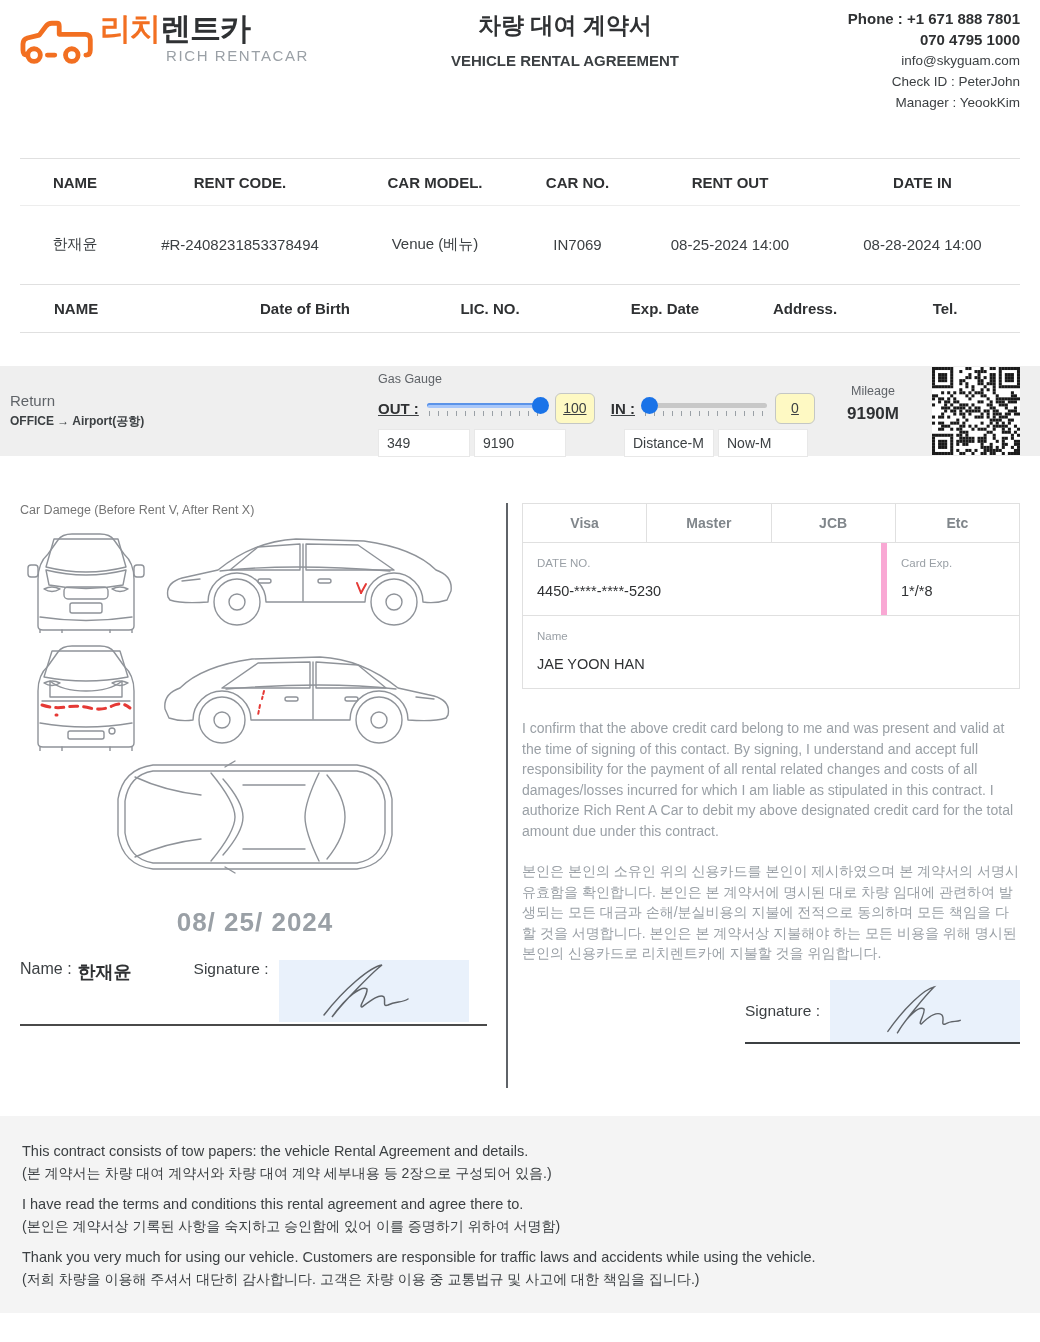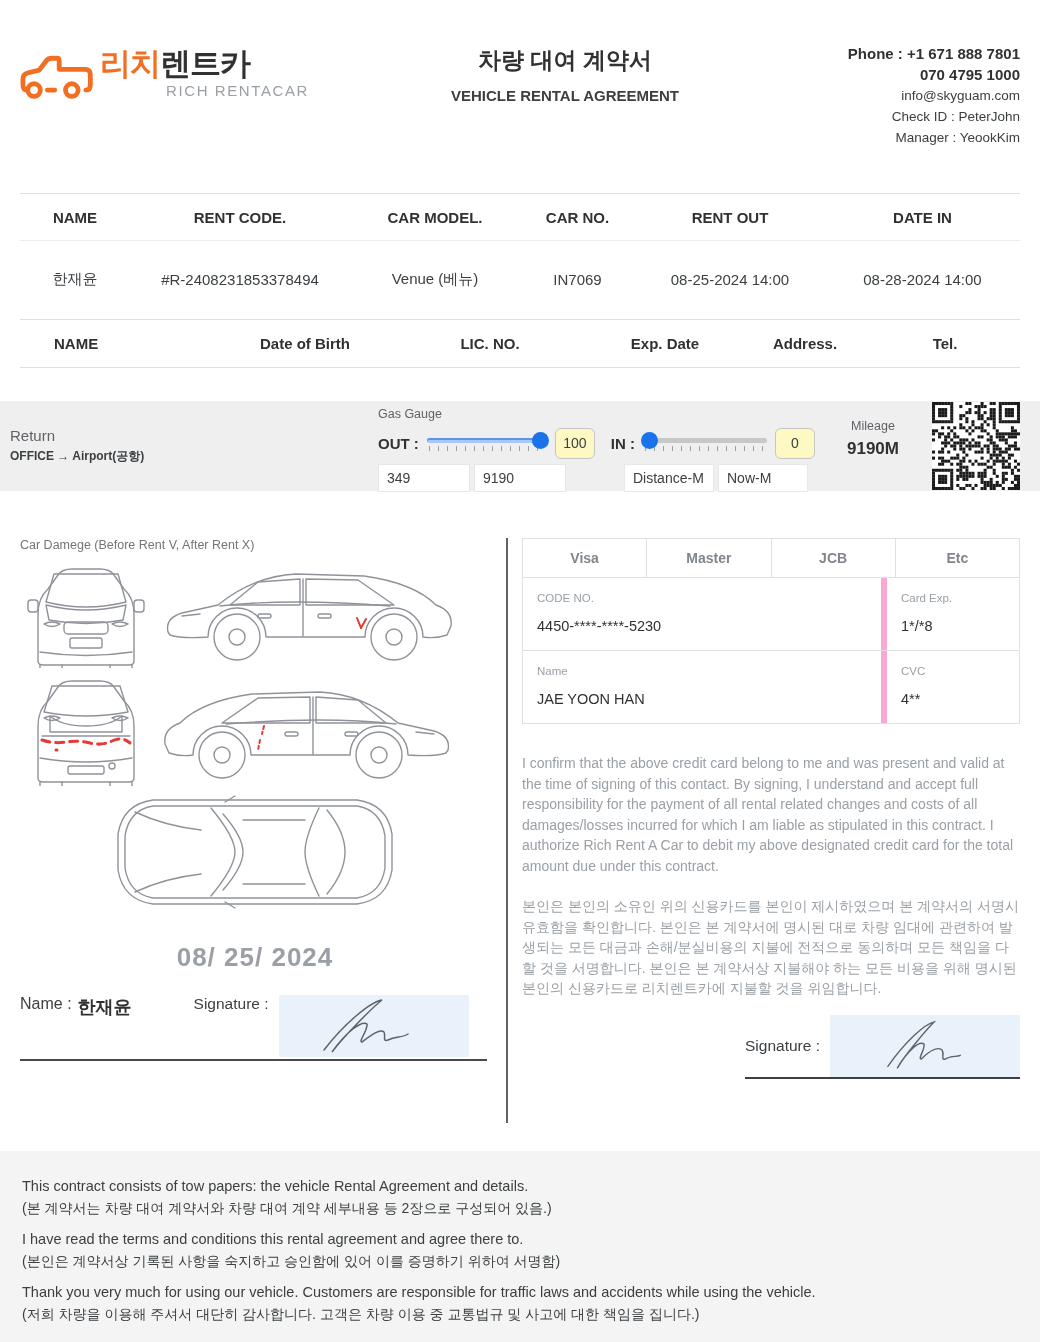--- a/index.html
+++ b/index.html
@@ -1,20 +1,20 @@
 <!DOCTYPE html>
 <html><head>
 <meta charset="utf-8">
 <style>
   * { margin:0; padding:0; box-sizing:border-box; }
   html,body { width:1040px; background:#ffffff; font-family:"Liberation Sans", sans-serif; color:#3c4043; }
   body { height:1342px; position:relative; overflow:hidden; }
 
   
-  .header { display:flex; align-items:flex-start; padding:8px 20px 0 20px; height:128px;margin-top:35px; }
+  .header { display:flex; align-items:flex-start; padding:8px 20px 0 20px; height:128px; }
   .logo { width:320px; display:flex; align-items:flex-start; gap:6px; padding-top:4px; }
   .logo-icon { flex:0 0 auto; }
   .logo-text .kr { font-size:31px; font-weight:bold; line-height:34px; letter-spacing:-1px; }
   .logo-text .kr .orange { color:#f26f21; }
   .logo-text .kr .dark { color:#2f3133; }
   .logo-text .sub { font-size:15px; color:#9aa0a6; letter-spacing:1.6px; margin-left:66px; margin-top:1px; }
   .title-block { flex:1; text-align:center; padding-top:2px; }
   .title-kr { font-size:23px; font-weight:bold; color:#2f3133; }
   .title-en { font-size:15px; font-weight:bold; color:#3c4043; margin-top:11px; }
   .contact { width:230px; text-align:right; line-height:21px; }
@@ -33,21 +33,21 @@
   #driver-table td { height:34px; }
   #driver-table th:first-child { text-align:left; padding-left:34px; }
 
   
   .band { width:1040px; height:90px; background:#efefef; display:flex; align-items:stretch; margin-top:0; }
   .band-return { width:378px; padding:26px 0 0 10px; }
   .band-return .lbl { font-size:15px; color:#5f6368; }
   .band-return .val { font-size:12px; font-weight:bold; color:#3c4043; margin-top:4px; }
   .gauge-wrap { width:440px; padding-top:6px; }
   .gauge-label { font-size:12.5px; color:#5f6368; }
-  .gauge-rows { display:flex; gap:16px; }
+  .gauge-rows { display:flex; gap:16px;text-decoration:underline; }
   .gauge-col { }
   .slider-row { display:flex; align-items:center; gap:8px; margin-top:6px; height:32px; }
   .slider-name { font-size:15px; font-weight:bold; color:#2f3133; }
   .slider { position:relative; height:14px; }
   .slider .track { position:absolute; top:2px; left:0; right:0; height:5px; border-radius:3px; }
   .slider .ticks { position:absolute; top:10px; left:2px; right:2px; height:5px;
       background:repeating-linear-gradient(90deg,#9aa0a6 0 1px,transparent 1px 9px); }
   .slider .thumb { position:absolute; top:-4px; width:17px; height:17px; border-radius:50%; background:#1a73e8; }
   .slider.out { width:120px; }
   .slider.out .track { background:#a8c7fa; box-shadow:inset 0 2px 0 #5b93e8; }
@@ -765,36 +765,32 @@
 
   <div class="main-right">
     <div class="card-brands">
       <div class="cell">Visa</div>
       <div class="cell">Master</div>
       <div class="cell">JCB</div>
       <div class="cell">Etc</div>
     </div>
     <div class="card-row">
       <div class="card-cell wide">
-        <div class="lbl">CODE NO.</div>
+        <div class="lbl">DATE NO.</div>
         <div class="val">4450-****-****-5230</div>
       </div>
       <div class="card-cell narrow">
         <div class="lbl">Card Exp.</div>
         <div class="val">1*/*8</div>
       </div>
     </div>
     <div class="card-row">
       <div class="card-cell wide">
         <div class="lbl">Name</div>
         <div class="val">JAE YOON HAN</div>
-      </div>
-      <div class="card-cell narrow">
-        <div class="lbl">CVC</div>
-        <div class="val">4**</div>
       </div>
     </div>
 
     <div class="confirm-en">I confirm that the above credit card belong to me and was present and valid at the time of signing of this contact. By signing, I understand and accept full responsibility for the payment of all rental related changes and costs of all damages/losses incurred for which I am liable as stipulated in this contract. I authorize Rich Rent A Car to debit my above designated credit card for the total amount due under this contract.</div>
     <div class="confirm-kr">본인은 본인의 소유인 위의 신용카드를 본인이 제시하였으며 본 계약서의 서명시 유효함을 확인합니다. 본인은 본 계약서에 명시된 대로 차량 임대에 관련하여 발생되는 모든 대금과 손해/분실비용의 지불에 전적으로 동의하며 모든 책임을 다할 것을 서명합니다. 본인은 본 계약서상 지불해야 하는 모든 비용을 위해 명시된 본인의 신용카드로 리치렌트카에 지불할 것을 위임합니다.</div>
 
     <div class="sig-right-wrap">
       <div class="sig-right">
         <span class="sig-label-right">Signature :</span>
         <div class="sig-box" style="margin-left:0;">

